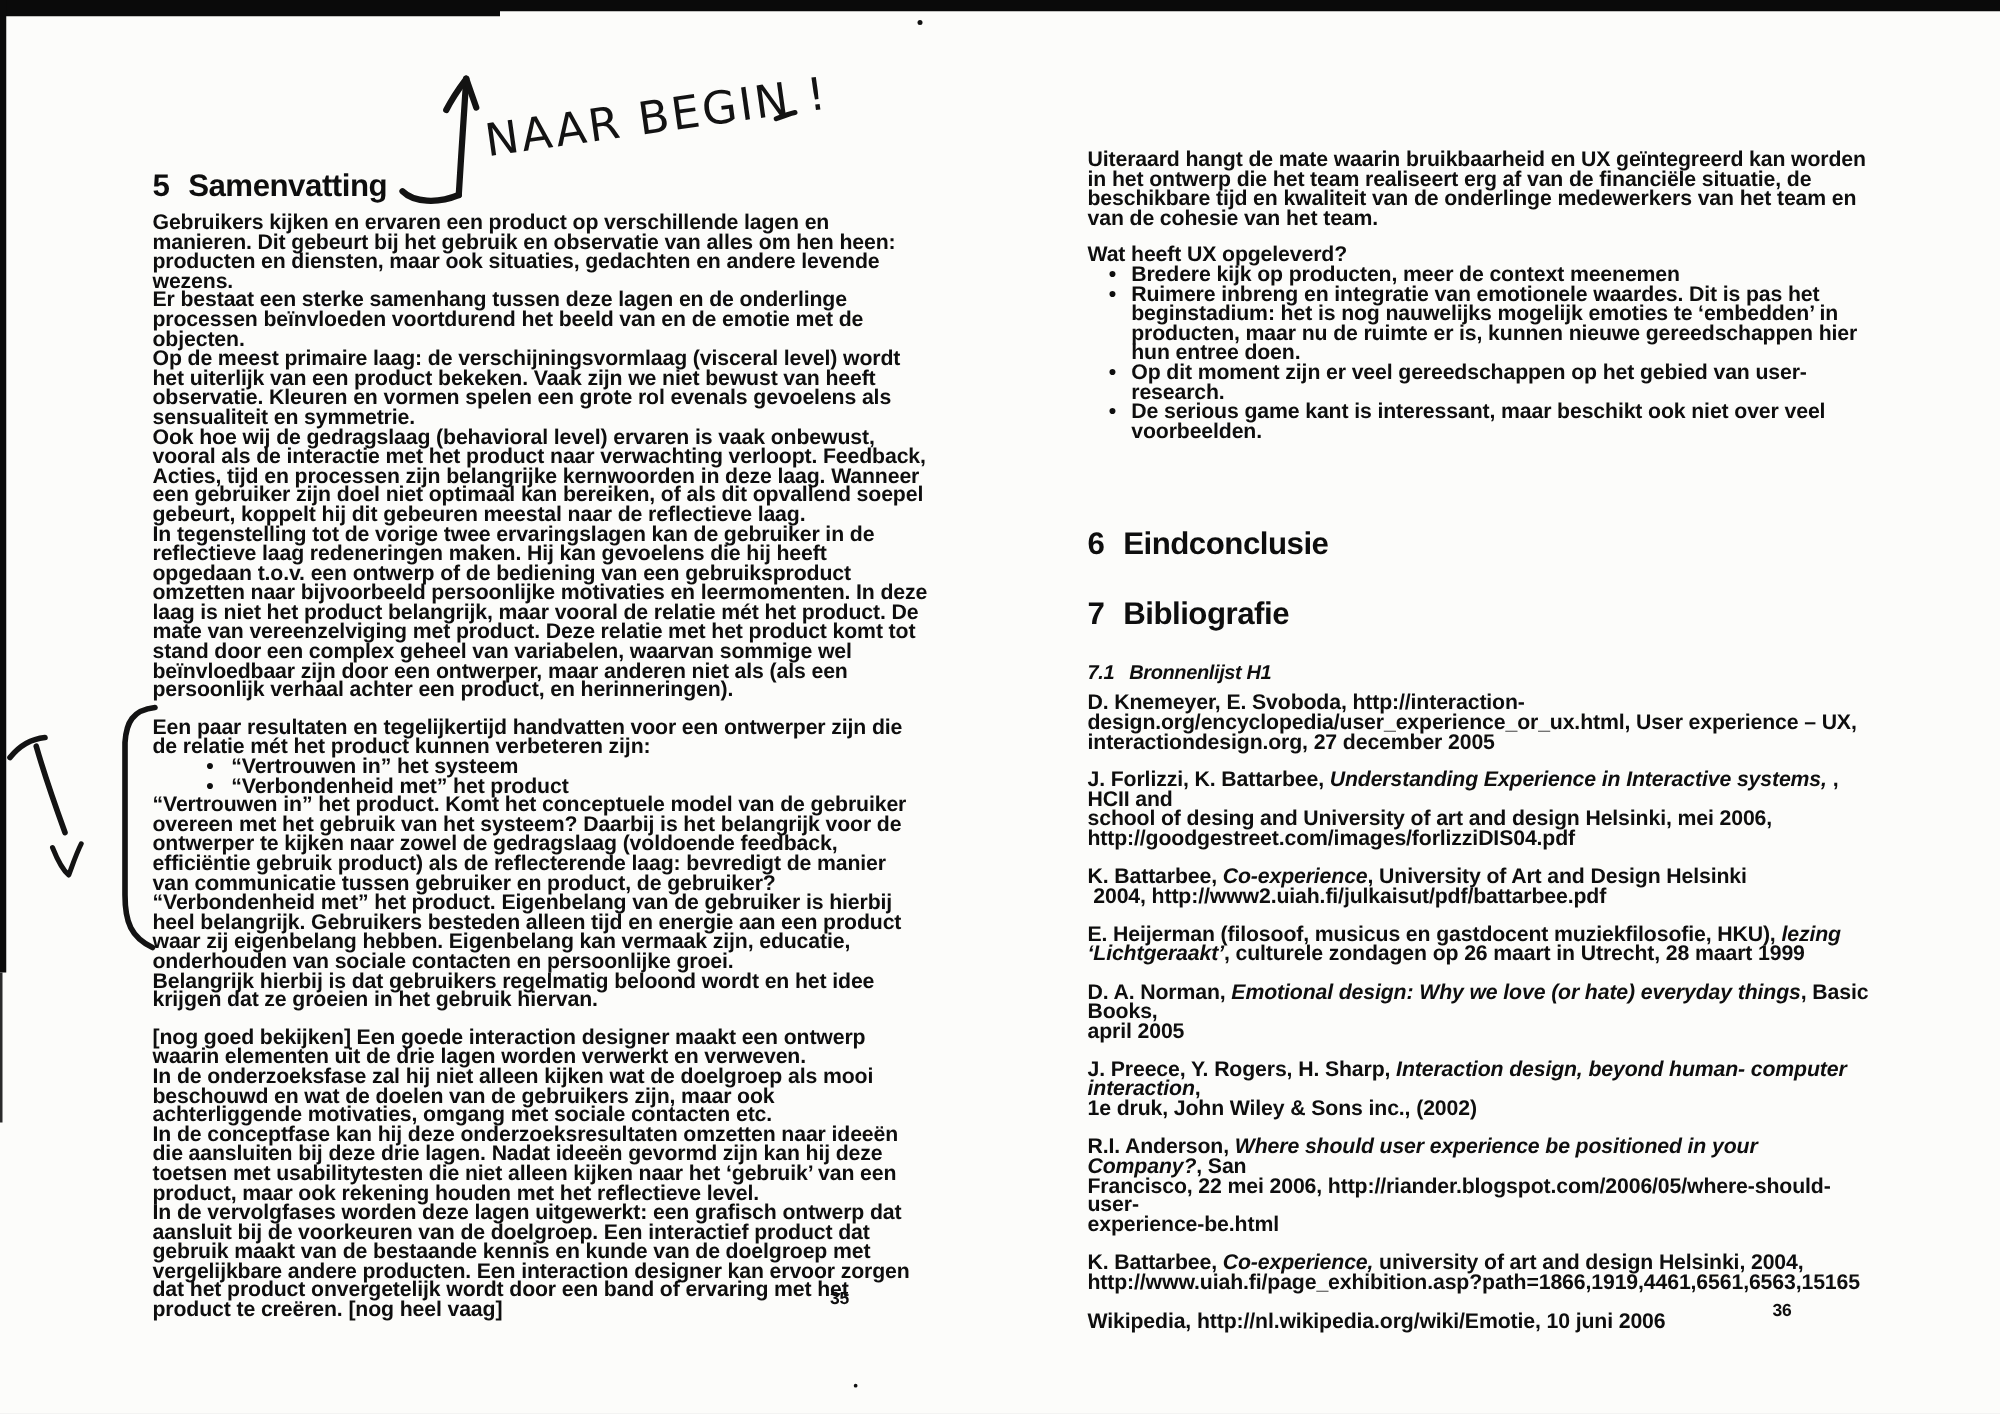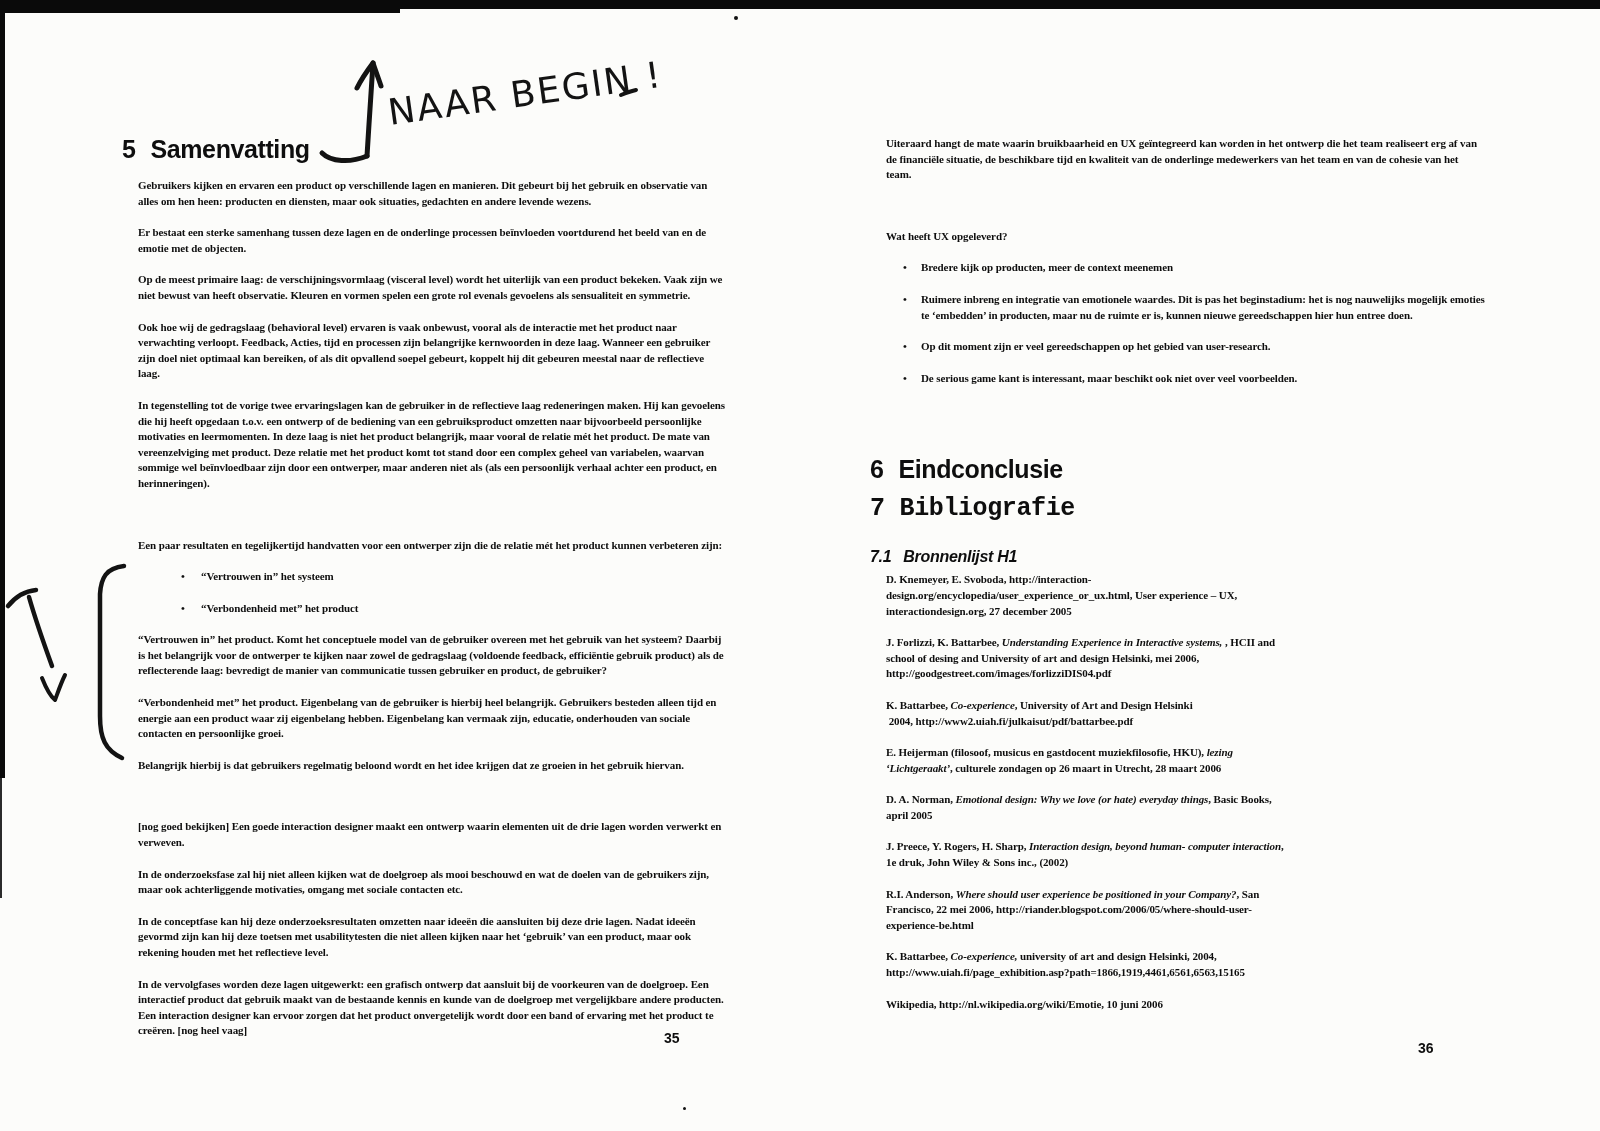--- a/index.html
+++ b/index.html
@@ -5,26 +5,26 @@
   html,body{margin:0;padding:0;background:#e8e8e6;}
   .sheet{
     position:relative;width:1600px;height:1131px;overflow:hidden;
     background:#fcfcfa;color:#0e0e0e;
     font-family:"Liberation Sans","DejaVu Sans",sans-serif;
     font-weight:700;letter-spacing:-0.1px;
   }
   .col{position:absolute;}
   .col-left{left:122px;top:136px;width:620px;}
   .col-right{left:870px;top:120px;width:632px;}
-  p{margin:16px;font-size:11px;line-height:15.6px;font-family:Liberation Serif, serif;}
+  p{margin:0;font-size:17px;line-height:15.6px;}
   .gap{height:14px;}
   .h1{font-size:25px;line-height:26px;margin:0 0 8px 0;letter-spacing:-0.4px;}
   .h1 .h-label{margin-left:15px;}
   .h6{margin-top:70px;}
-  .h7{margin-top:14px;margin-bottom:8px;font-family:Liberation Mono, monospace;}
+  .h7{margin-top:30px;margin-bottom:8px;}
   .h71{font-size:16px;line-height:18px;font-style:italic;margin:26px 0 6px 0;letter-spacing:-0.3px;}
   .h71 .h-label{margin-left:12px;}
   .bullet{position:relative;}
   .bullet-l{padding-left:63px;}
   .bullet-l .dot{position:absolute;left:43px;top:0;}
   .bullet-r{padding-left:35px;}
   .bullet-r .dot{position:absolute;left:17px;top:0;}
   .ref{white-space:pre-wrap;margin-top:15px;}
   .ref-first{margin-top:0;}
   .pagenum{position:absolute;font-size:14px;}
@@ -119,21 +119,21 @@
 
     <p class="ref ref-first"><span>D. Knemeyer, E. Svoboda, http://interaction-
 design.org/encyclopedia/user_experience_or_ux.html, User experience – UX,
 interactiondesign.org, 27 december 2005</span></p>
     <p class="ref"><span>J. Forlizzi, K. Battarbee, </span><i>Understanding Experience in Interactive systems,</i><span> , HCII and
 school of desing and University of art and design Helsinki, mei 2006,
 http://goodgestreet.com/images/forlizziDIS04.pdf</span></p>
     <p class="ref"><span>K. Battarbee, </span><i>Co-experience</i><span>, University of Art and Design Helsinki
  2004, http://www2.uiah.fi/julkaisut/pdf/battarbee.pdf</span></p>
     <p class="ref"><span>E. Heijerman (filosoof, musicus en gastdocent muziekfilosofie, HKU), </span><i>lezing
-‘Lichtgeraakt’</i><span>, culturele zondagen op 26 maart in Utrecht, 28 maart 2006</span></p>
+‘Lichtgeraakt’</i><span>, culturele zondagen op 26 maart in Utrecht, 28 maart 1999</span></p>
     <p class="ref"><span>D. A. Norman, </span><i>Emotional design: Why we love (or hate) everyday things</i><span>, Basic Books,
 april 2005</span></p>
     <p class="ref"><span>J. Preece, Y. Rogers, H. Sharp, </span><i>Interaction design, beyond human- computer interaction</i><span>,
 1e druk, John Wiley &amp; Sons inc., (2002)</span></p>
     <p class="ref"><span>R.I. Anderson, </span><i>Where should user experience be positioned in your Company?</i><span>, San
 Francisco, 22 mei 2006, http://riander.blogspot.com/2006/05/where-should-user-
 experience-be.html</span></p>
     <p class="ref"><span>K. Battarbee, </span><i>Co-experience,</i><span> university of art and design Helsinki, 2004,
 http://www.uiah.fi/page_exhibition.asp?path=1866,1919,4461,6561,6563,15165</span></p>
     <p class="ref"><span>Wikipedia, http://nl.wikipedia.org/wiki/Emotie, 10 juni 2006</span></p>

